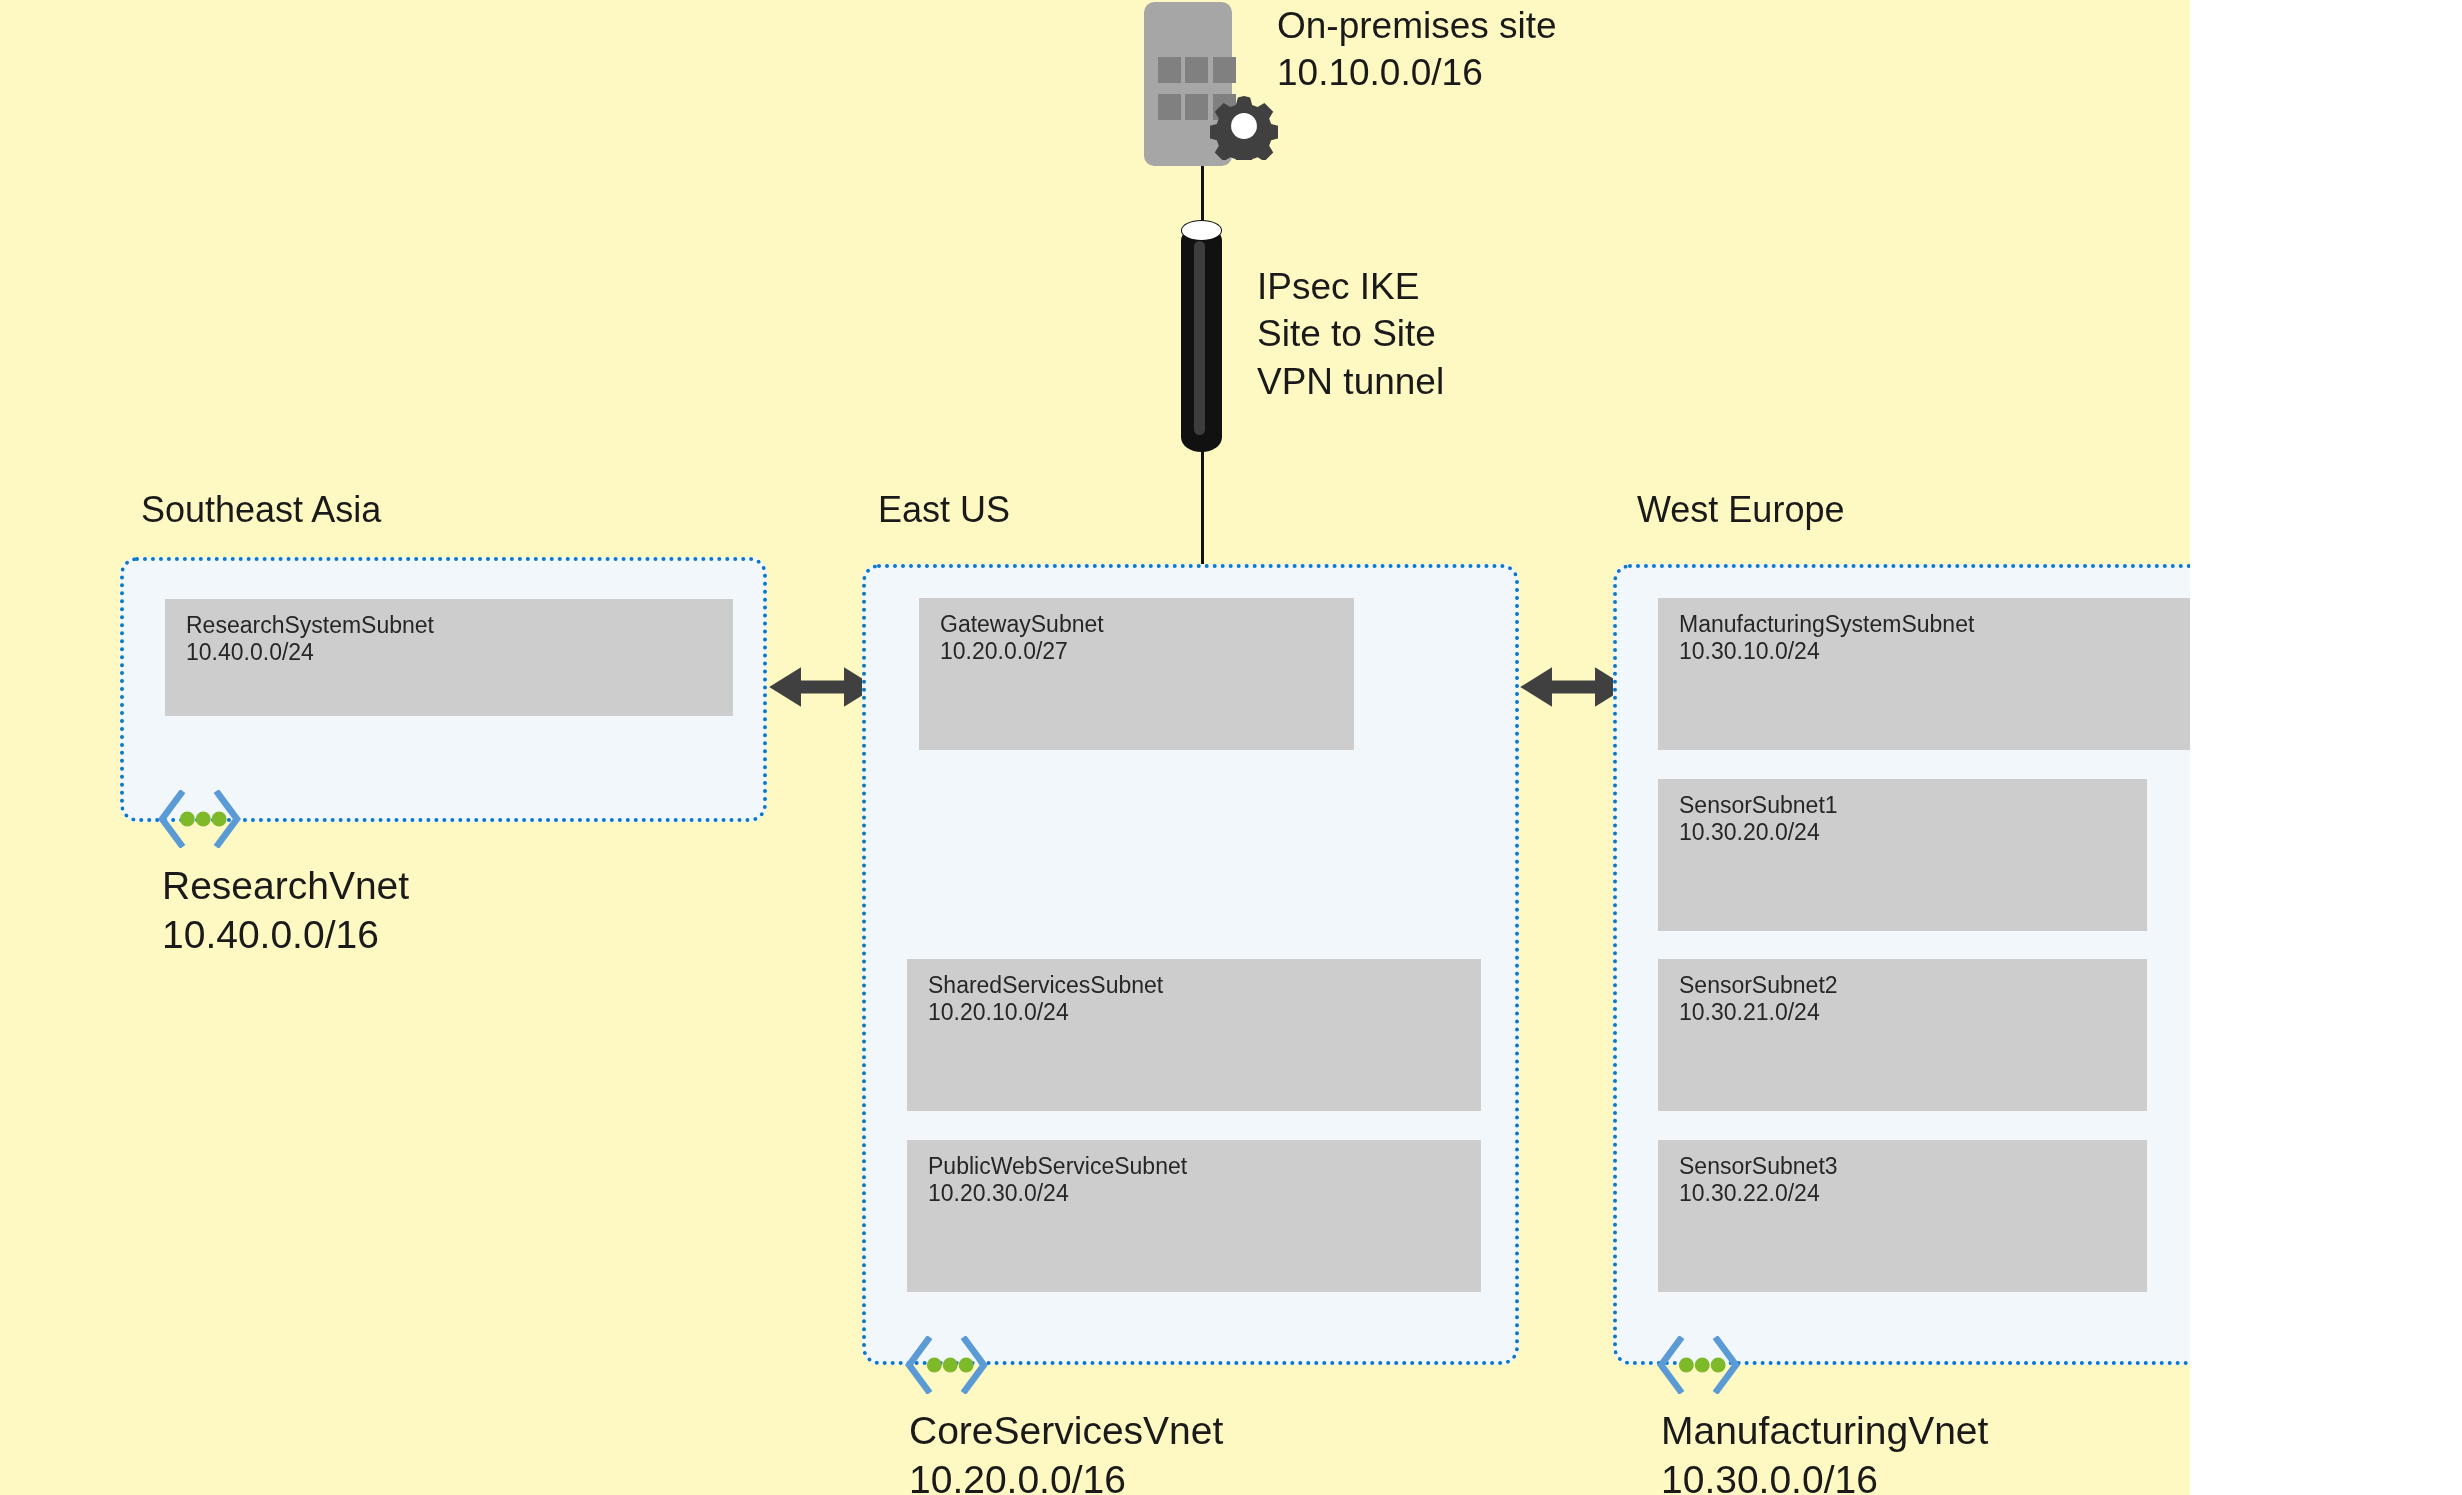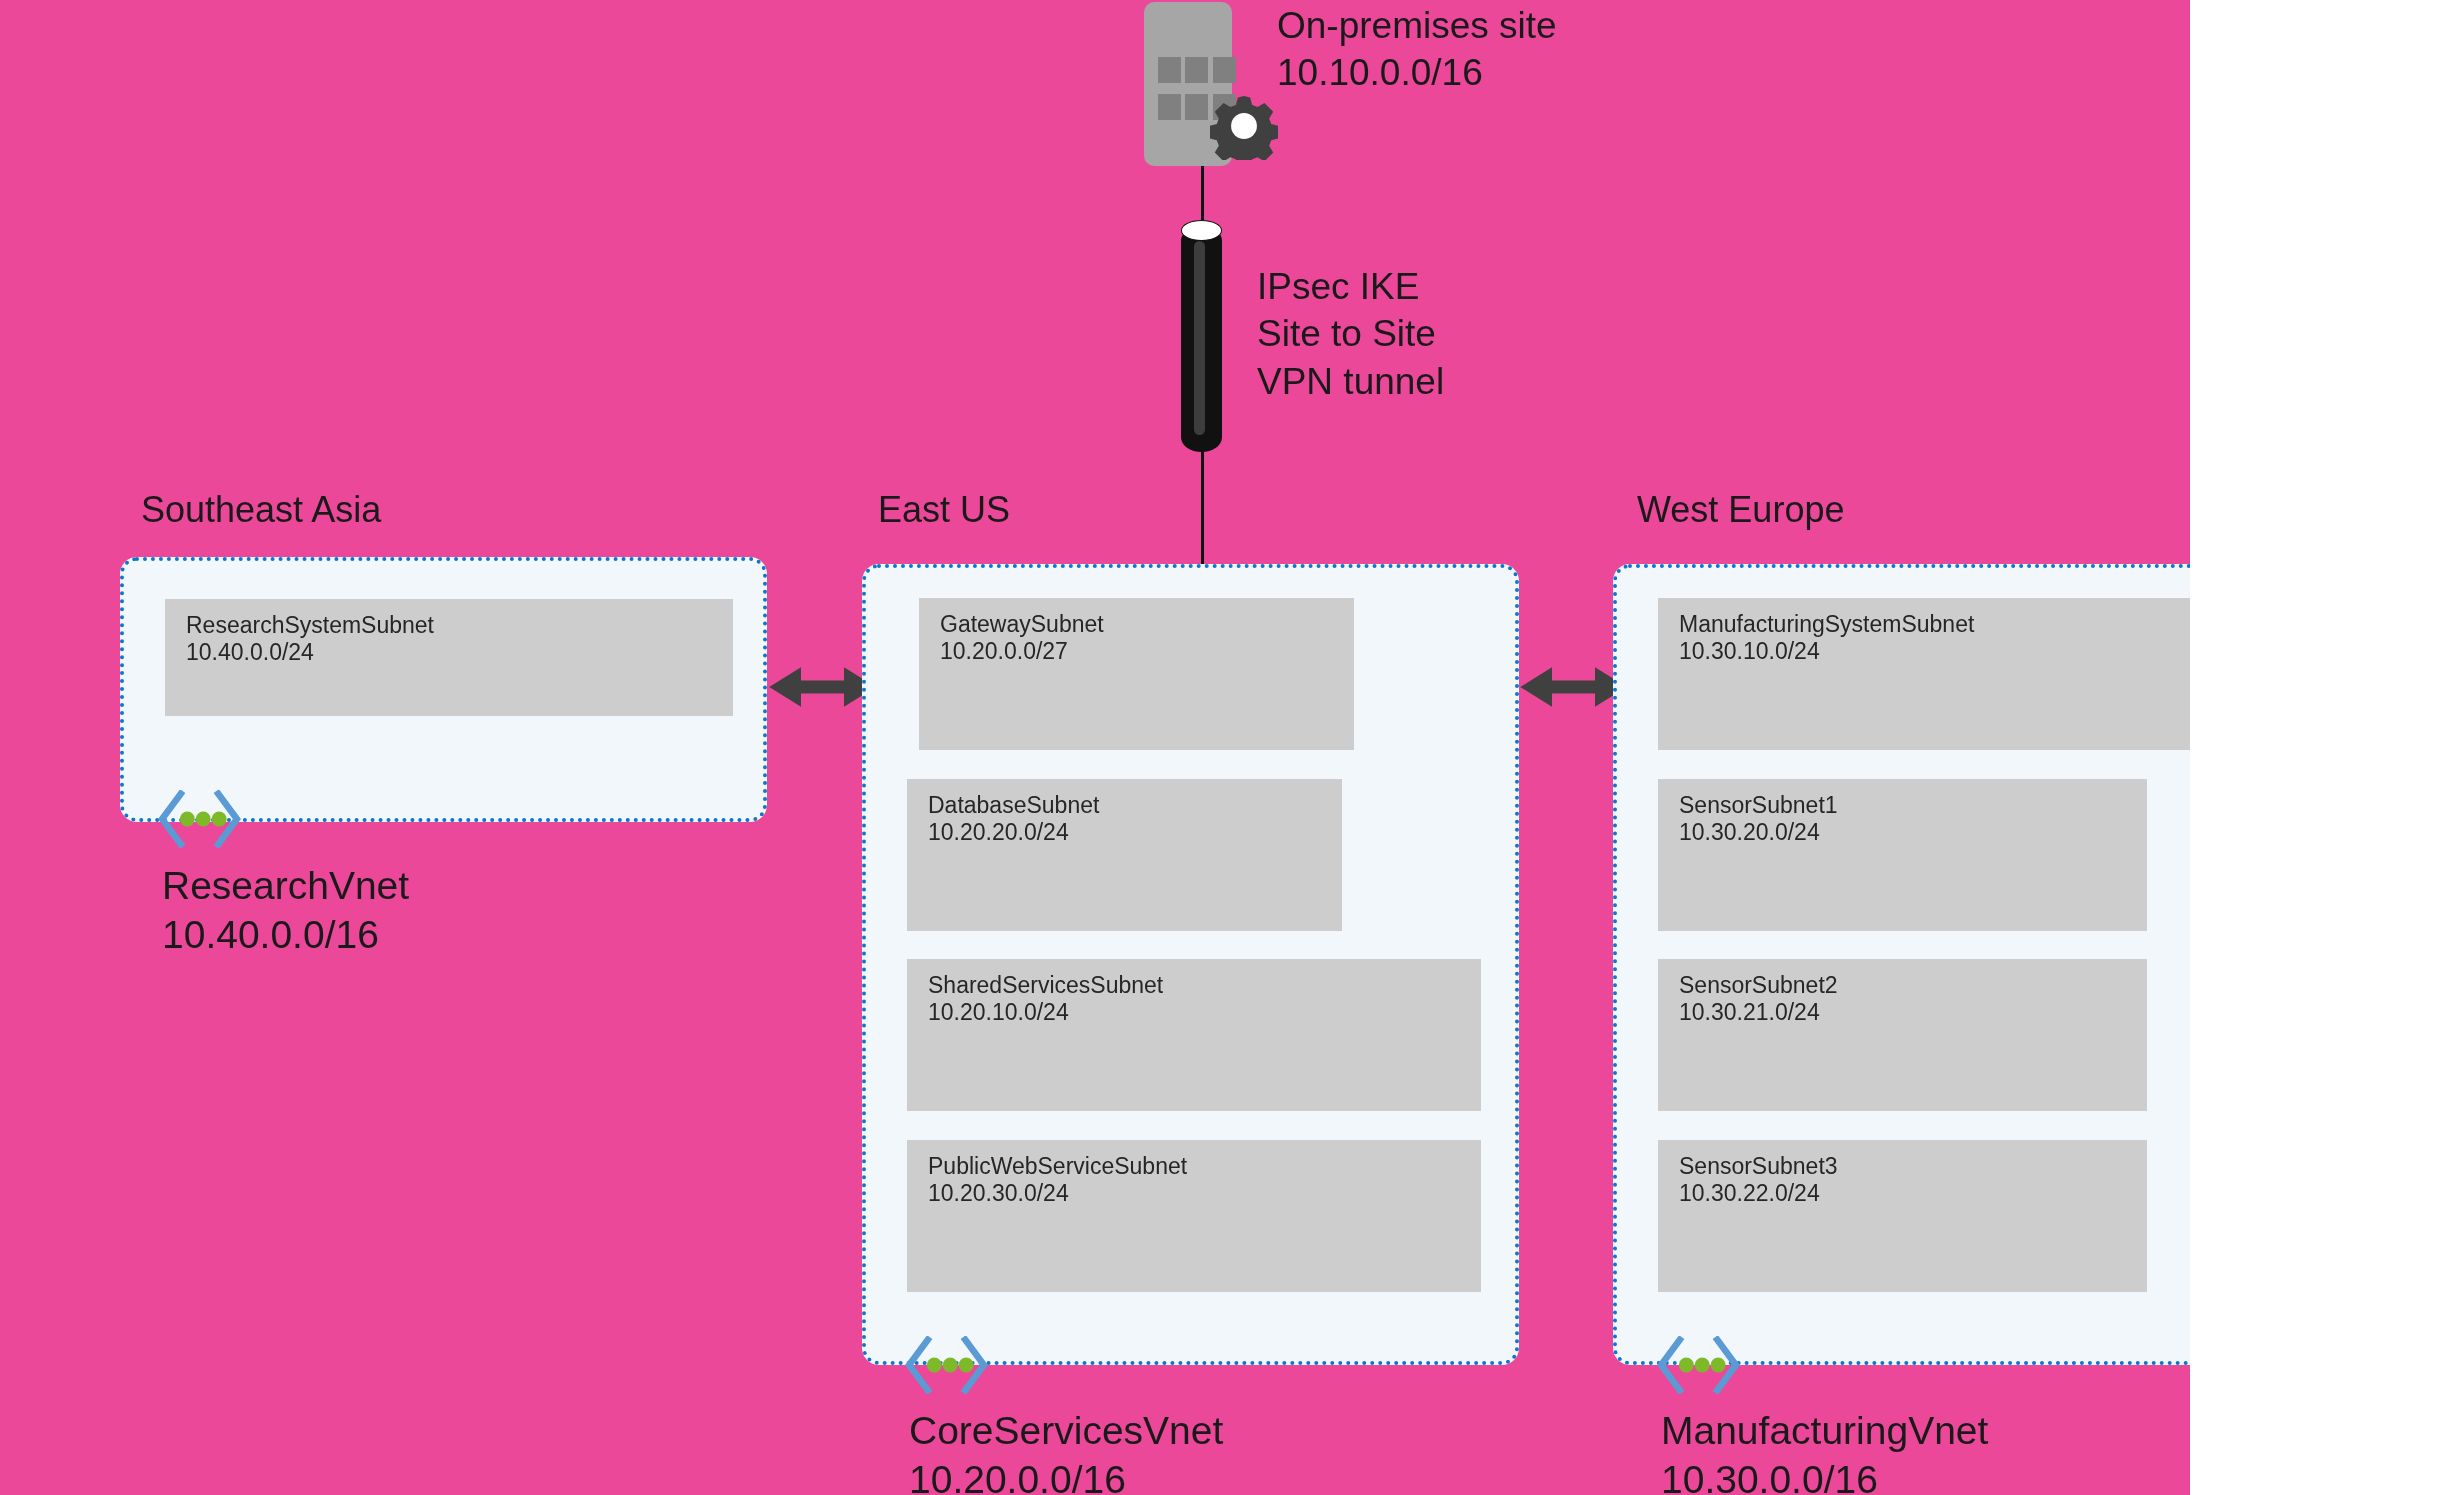--- a/index.html
+++ b/index.html
@@ -7,21 +7,21 @@
     padding: 0;
     background: #ffffff;
   }
   body {
     font-family: "Liberation Sans", sans-serif;
   }
   #canvas {
     position: relative;
     width: 2190px;
     height: 1495px;
-    background: #ec4899;
+    background: #fef9c3;
     overflow: hidden;
   }
   .abs { position: absolute; }
 
   
   .onprem-icon {
     left: 1144px; top: 1.9px;
     width: 88px; height: 164px;
     background: #a6a6a6;
     border-radius: 10.3px;
@@ -180,24 +180,20 @@
     <path d="M0 31 L34 10 L34 24 L80 24 L80 10 L114 31 L80 52 L80 38 L34 38 L34 52 Z" fill="#404040"></path>
   </svg>
 
   <div class="abs region-label" style="left:878px; top:489px;">East US</div>
 
   <div class="abs vnet-box" style="left:862px; top:564px; width:657px; height:801px;">
     <div class="subnet" style="left:41px; top:30px; width:435px; height:152px;margin-left:12px;">
       <span class="subnet-name">GatewaySubnet</span>
       <span class="subnet-cidr">10.20.0.0/27</span>
     </div>
-    <div class="subnet" style="left:41px; top:211px; width:435px; height:152px;">
-      <span class="subnet-name">DatabaseSubnet</span>
-      <span class="subnet-cidr">10.20.20.0/24</span>
-    </div>
     <div class="subnet" style="left:41px; top:391px; width:574px; height:152px;">
       <span class="subnet-name">SharedServicesSubnet</span>
       <span class="subnet-cidr">10.20.10.0/24</span>
     </div>
     <div class="subnet" style="left:41px; top:572px; width:574px; height:152px;">
       <span class="subnet-name">PublicWebServiceSubnet</span>
       <span class="subnet-cidr">10.20.30.0/24</span>
     </div>
   </div>
 

